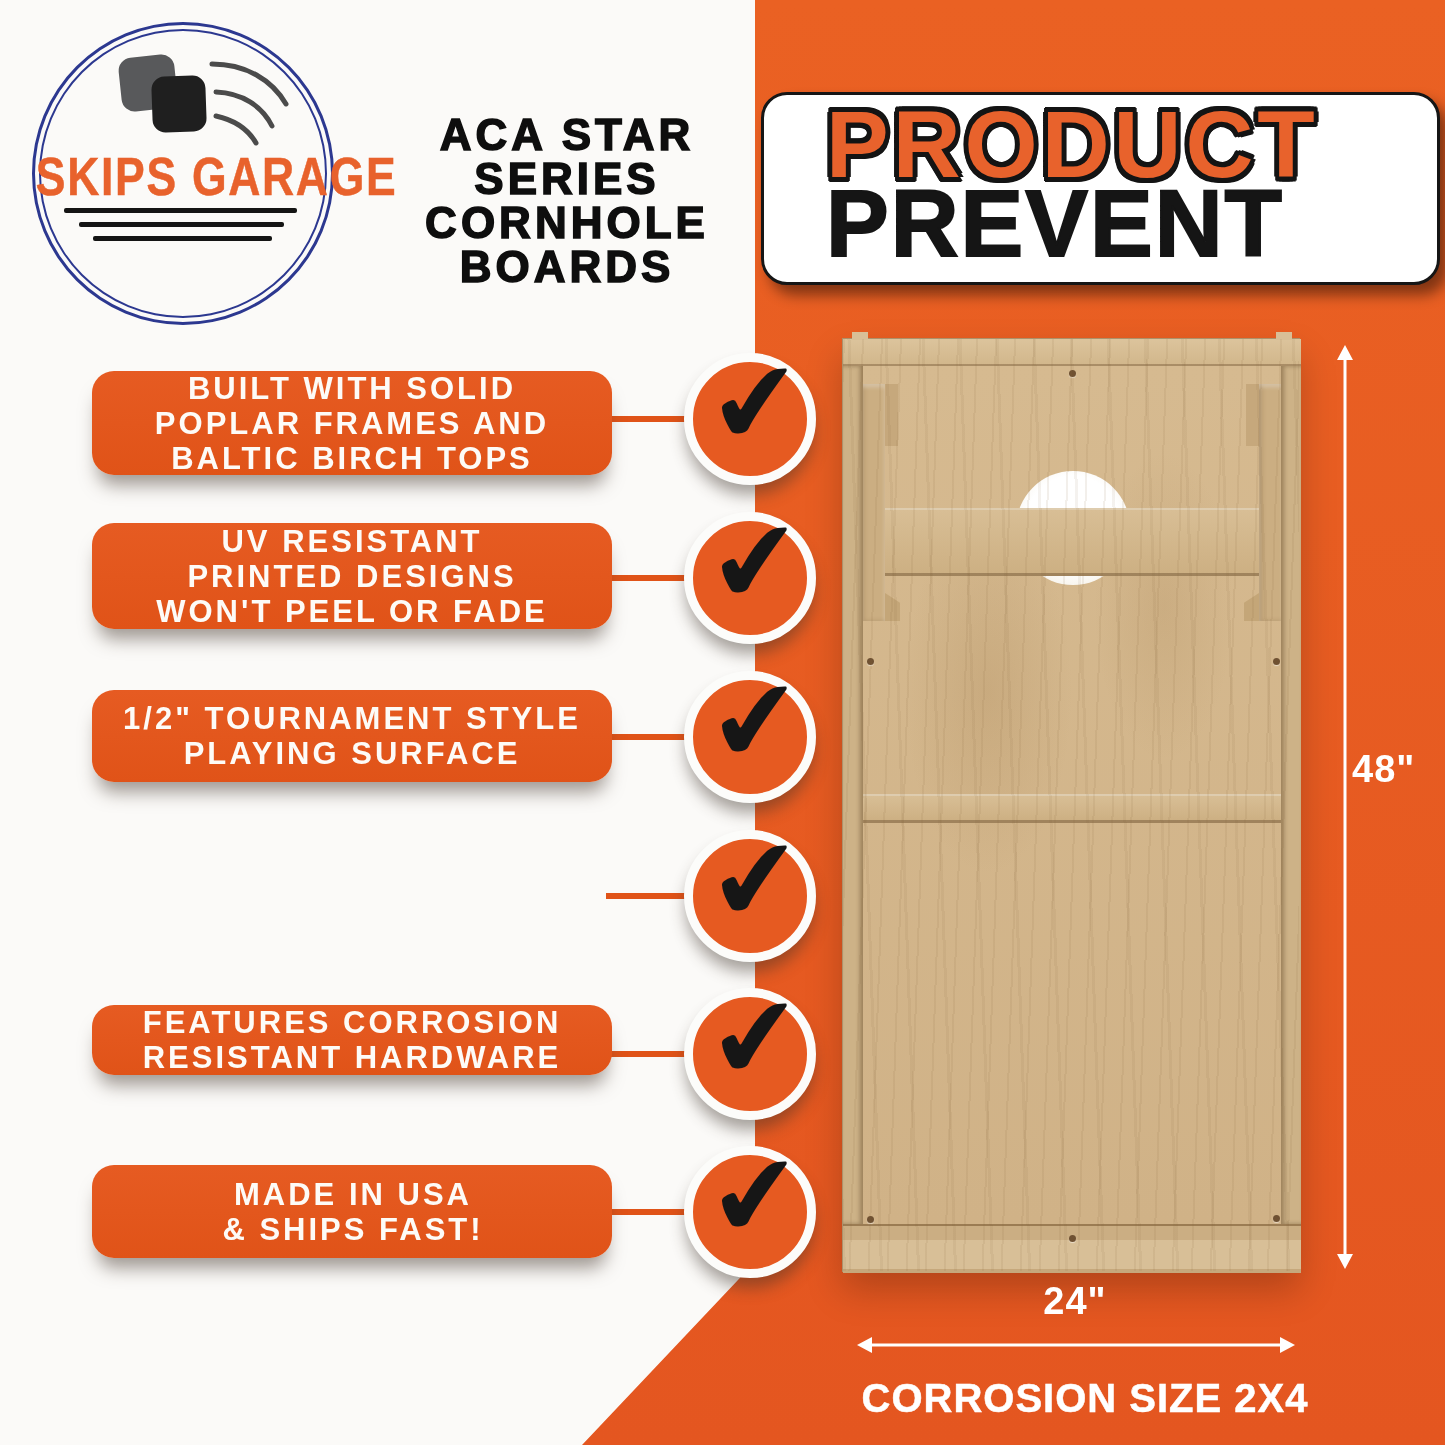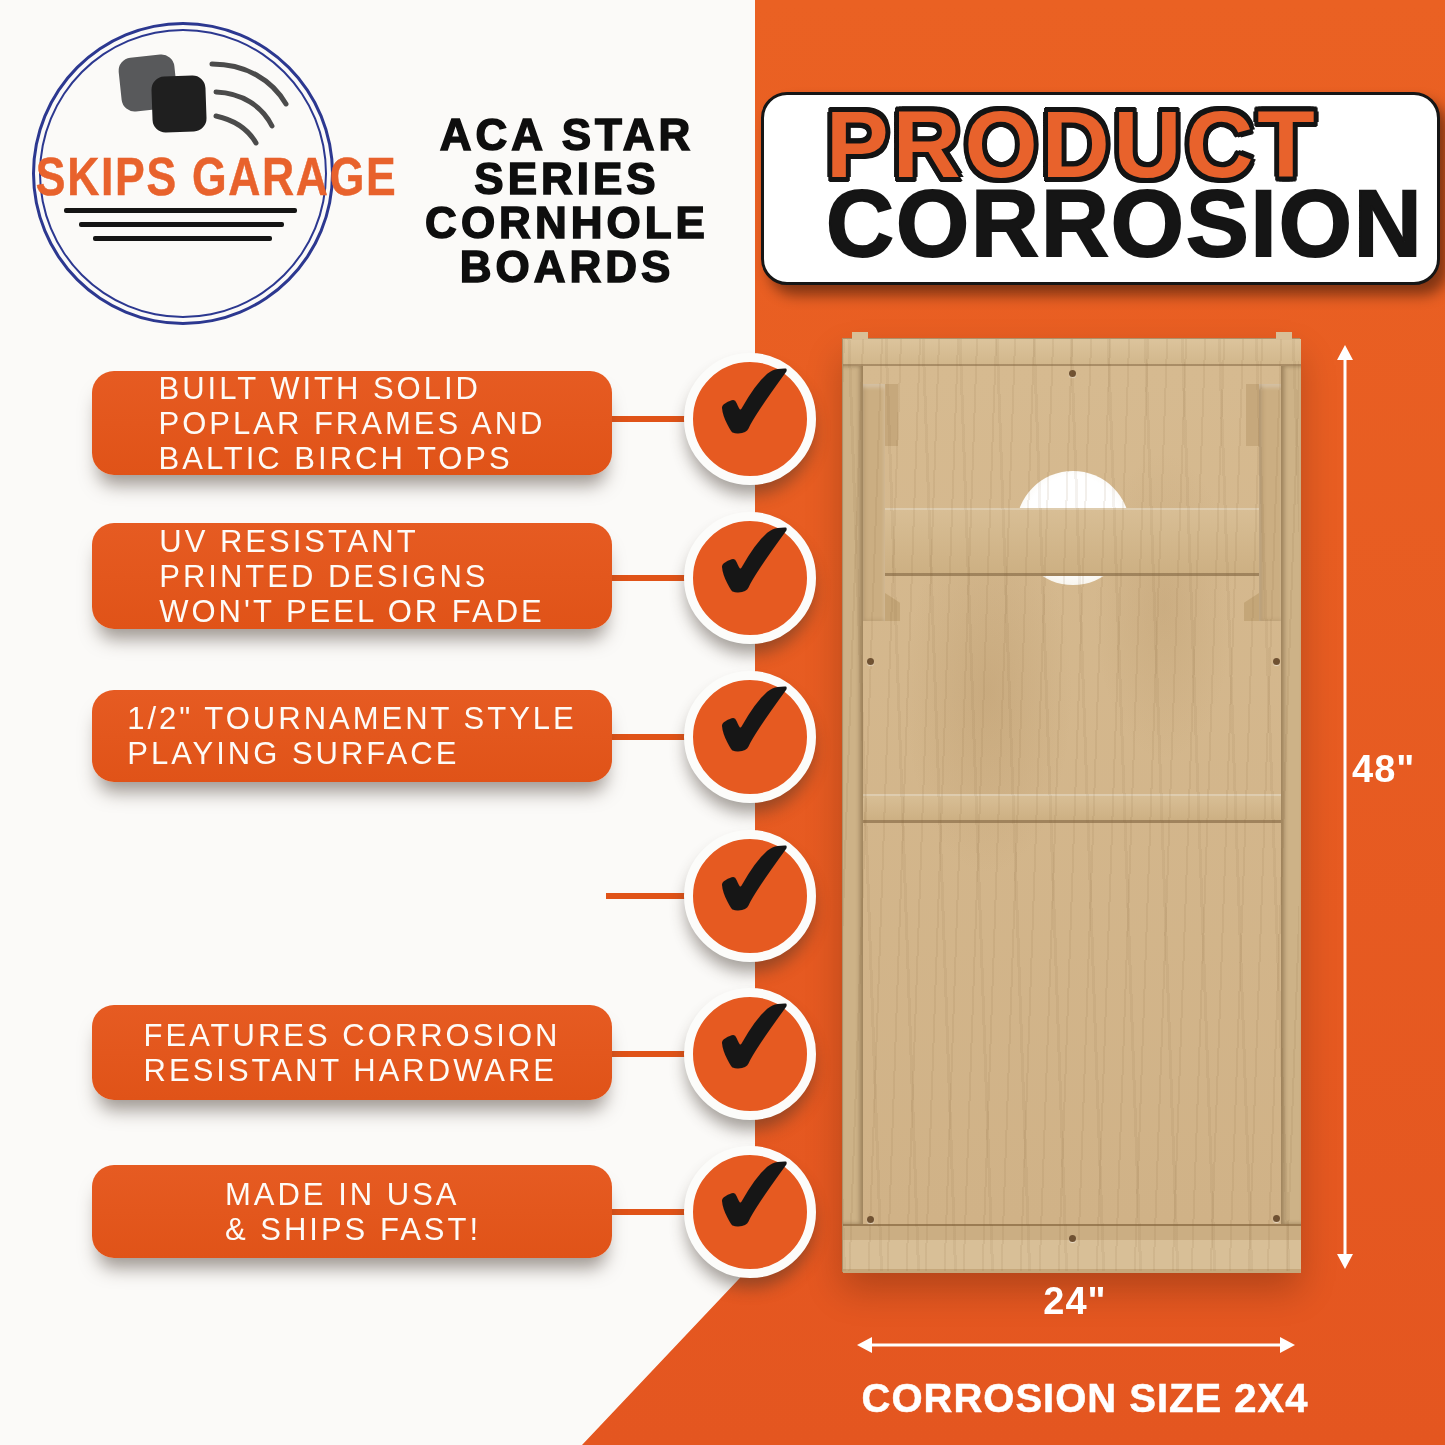--- a/index.html
+++ b/index.html
@@ -64,30 +64,30 @@
   .title-secondary{
     font-size:94px;line-height:86px;font-weight:bold;letter-spacing:2px;
     color:#151515;white-space:nowrap;margin-top:-4px;
     -webkit-text-stroke:2px #151515;
   }
   
   .pill{
     position:absolute;left:92px;width:520px;z-index:2;
     background:linear-gradient(180deg,#E65B22,#E05318);
     border-radius:22px;color:#FDFBF7;
-    display:flex;align-items:center;justify-content:center;text-align:left;
-    font-size:31px;font-weight:normal;letter-spacing:3px;line-height:35px;
+    display:flex;align-items:center;justify-content:center;text-align:center;
+    font-size:31px;font-weight:bold;letter-spacing:3px;line-height:35px;
     white-space:pre-line;box-sizing:border-box;padding:6px 14px;
     box-shadow:0 16px 18px -6px rgba(70,55,45,0.5);
   }
   .pill.p1{top:371px;height:104px;}
   .pill.p2{top:523px;height:106px;}
   .pill.p3{top:690px;height:92px;}
   .pill.p4{top:845px;height:100px;}
-  .pill.p5{top:1005px;height:95px;}
+  .pill.p5{top:1005px;height:70px;}
   .pill.p6{top:1165px;height:93px;padding-left:16px;}
   .connector{position:absolute;left:606px;width:88px;height:6px;background:#E05318;z-index:1;}
   .check-circle{
     position:absolute;left:684px;width:132px;height:132px;z-index:3;
     background:#E65A21;border:9px solid #FCFCFA;border-radius:50%;
     box-sizing:border-box;box-shadow:0 12px 16px -2px rgba(60,48,40,0.45);
   }
   .check-glyph{
     position:absolute;left:0;top:0;width:114px;height:114px;
     display:flex;align-items:center;justify-content:center;
@@ -179,21 +179,21 @@
   <div class="logo-line l2"></div>
   <div class="logo-line l3"></div>
 
   <div class="subtitle">ACA STAR
 SERIES
 CORNHOLE
 BOARDS</div>
 
   <div class="title-box">
     <div class="title-primary">PRODUCT</div>
-    <div class="title-secondary">CORROSION</div>
+    <div class="title-secondary">PREVENT</div>
   </div>
 
   <div class="pill p1">BUILT WITH SOLID
 POPLAR FRAMES AND
 BALTIC BIRCH TOPS</div>
   <div class="connector" style="top:416px"></div>
   <div class="check-circle" style="top:353px">
     <span class="check-glyph">✔</span>
   </div>
 

